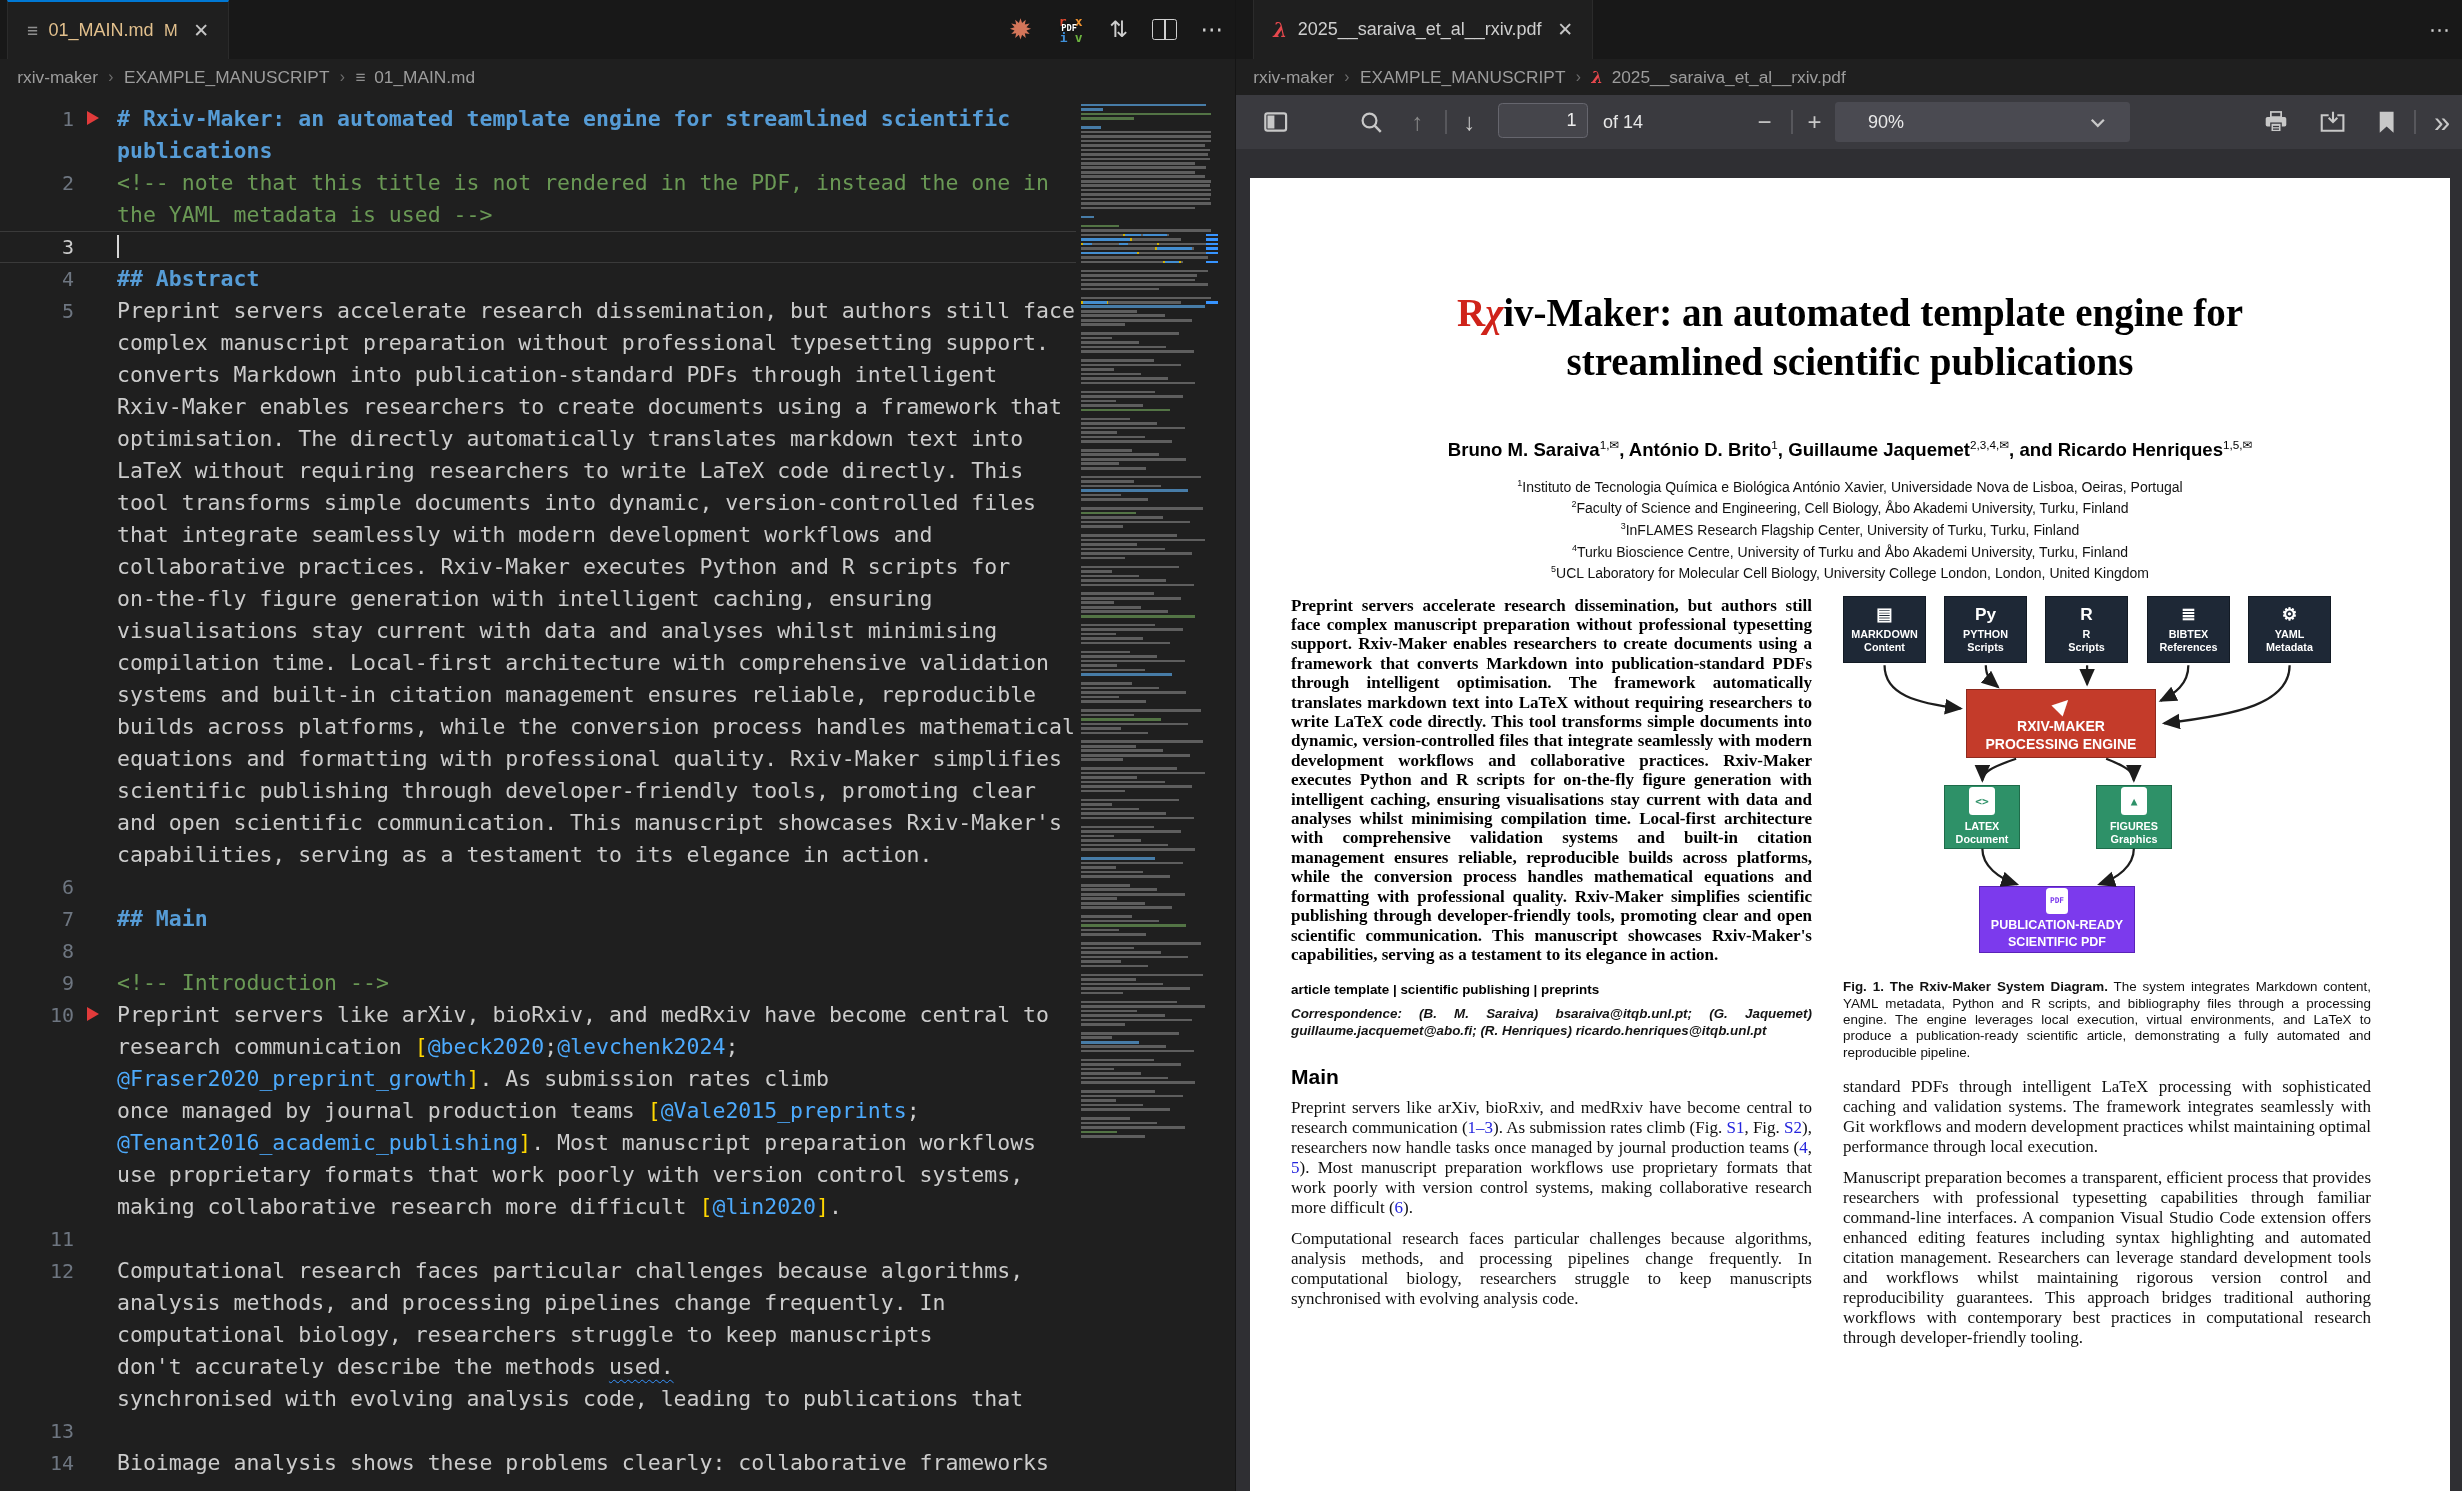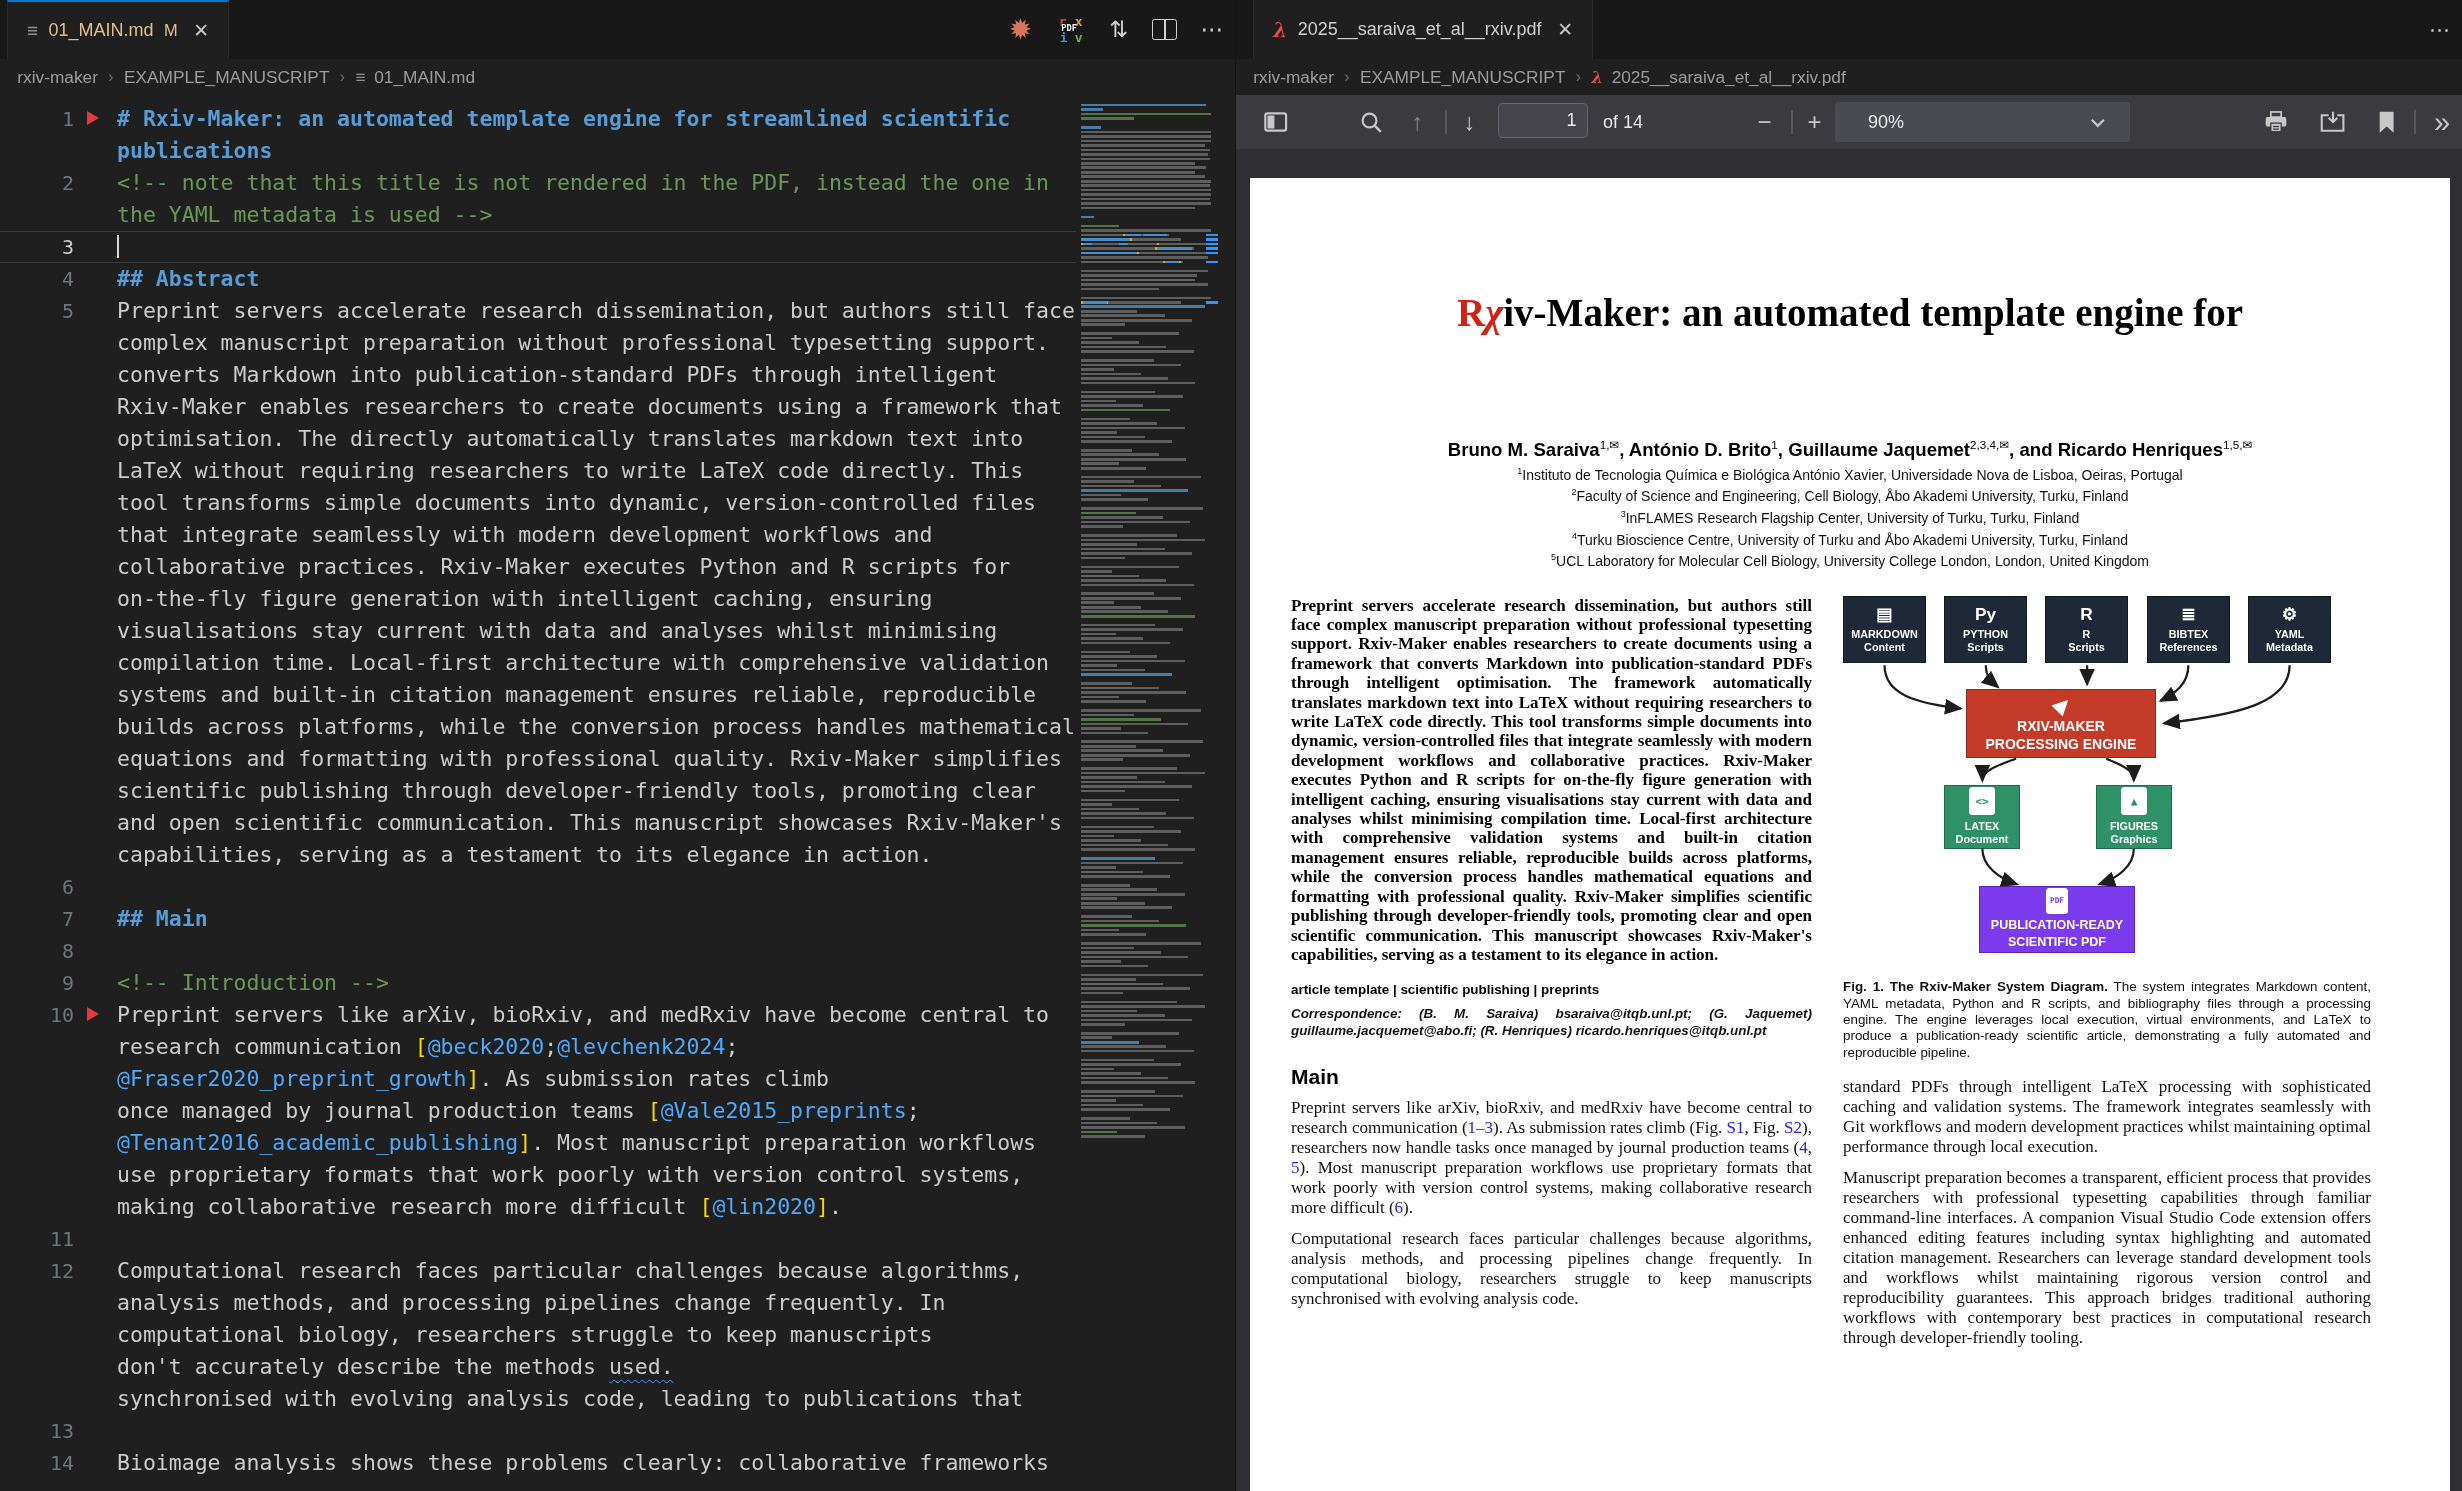--- a/index.html
+++ b/index.html
@@ -74,21 +74,21 @@
   
   #pdf-viewer{position:absolute;top:149px;left:0;right:0;bottom:0;background:#2f2f33;overflow:hidden;}
   #pdf-page{position:absolute;left:14px;top:28.6px;width:1200px;height:1523px;background:#fff;color:#141414;}
   #pdf-title{position:absolute;top:110px;left:0;right:0;text-align:center;
              font-family:"Liberation Serif",serif;font-weight:bold;font-size:39px;line-height:49px;color:#000;}
   .ti-red{color:#cf231a;}
   .ti-chi{color:#cf231a;font-style:italic;}
   #pdf-authors{position:absolute;top:260px;left:0;right:0;text-align:center;font-size:18.6px;color:#000;}
   .au-t{font-weight:bold;}
   .au-sup{vertical-align:super;font-size:11.7px;font-weight:normal;}
-  #pdf-affils{position:absolute;top:284px;left:0;right:0;text-align:center;font-size:14px;line-height:18px;color:#111;}
+  #pdf-affils{position:absolute;top:296px;left:0;right:0;text-align:center;font-size:14px;line-height:18px;color:#111;}
   .aff-sup{vertical-align:super;font-size:9px;}
   #pdf-cols{position:absolute;top:418px;left:41px;width:1120px;display:flex;gap:31px;}
   .pcol-l{width:521px;}
   .pcol-r{width:528px;}
   .serif{font-family:"Liberation Serif",serif;font-size:17px;line-height:20px;text-align:justify;color:#101010;}
   .abstract{font-family:"Liberation Serif",serif;font-weight:bold;font-size:17px;line-height:19.4px;text-align:justify;color:#000;}
   .keywords{margin-top:17.3px;font-size:13.4px;font-weight:bold;color:#000;}
   .correspond{margin-top:8.7px;font-size:13.4px;line-height:17px;text-align:justify;}
   .co-b,.co-t{font-weight:bold;font-style:italic;}
   .main-h{margin-top:26px;margin-bottom:8.7px;font-size:21px;font-weight:bold;color:#000;}
@@ -500,20 +500,21 @@
           </svg>
       </span>
       <span class="tb-divider" style="left:1178px;"></span>
       <span class="tbi" style="left:1187px;width:38px;font-size:29px;">»</span>
     </div>
 
     <div id="pdf-viewer">
       <div id="pdf-page">
         <div id="pdf-title">
           <span><span class="ti-red">R</span><span class="ti-chi">χ</span><span class="ti-k">iv-Maker: an automated template engine for</span></span><br>
+          <span>streamlined scientific publications</span>
         </div>
         <div id="pdf-authors"><span class="au-t">Bruno M. Saraiva</span><span class="au-sup">1,✉</span><span class="au-t">, António D. Brito</span><span class="au-sup">1</span><span class="au-t">, Guillaume Jaquemet</span><span class="au-sup">2,3,4,✉</span><span class="au-t">, and Ricardo Henriques</span><span class="au-sup">1,5,✉</span></div>
         <div id="pdf-affils">
             <div><span class="aff-sup">1</span><span>Instituto de Tecnologia Química e Biológica António Xavier, Universidade Nova de Lisboa, Oeiras, Portugal</span></div>
             <div><span class="aff-sup">2</span><span>Faculty of Science and Engineering, Cell Biology, Åbo Akademi University, Turku, Finland</span></div>
             <div><span class="aff-sup">3</span><span>InFLAMES Research Flagship Center, University of Turku, Turku, Finland</span></div>
             <div><span class="aff-sup">4</span><span>Turku Bioscience Centre, University of Turku and Åbo Akademi University, Turku, Finland</span></div>
             <div><span class="aff-sup">5</span><span>UCL Laboratory for Molecular Cell Biology, University College London, London, United Kingdom</span></div>
           </div>
 

